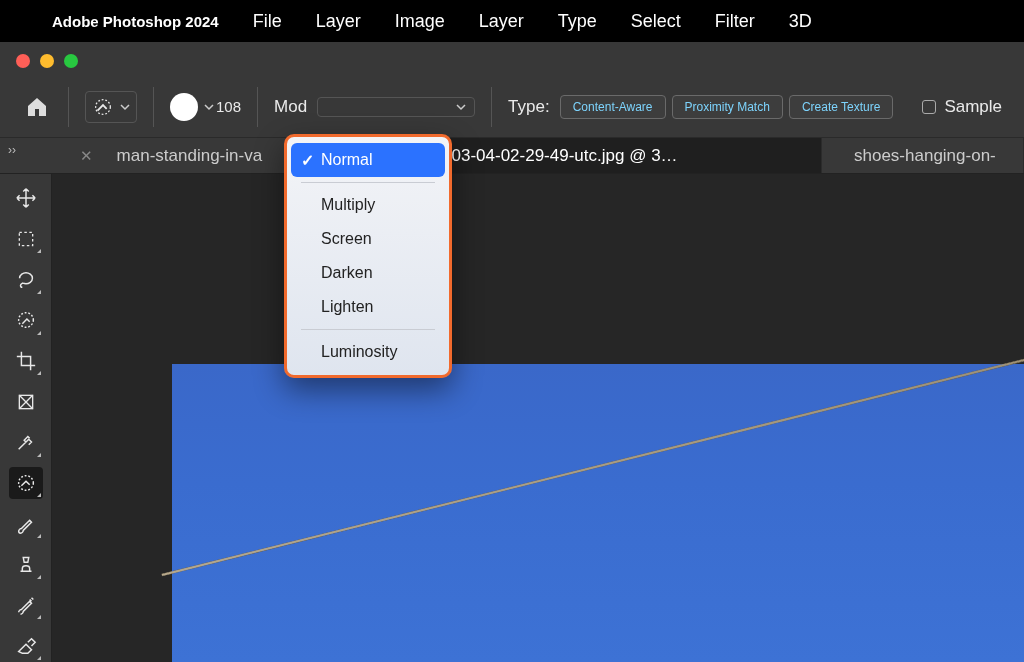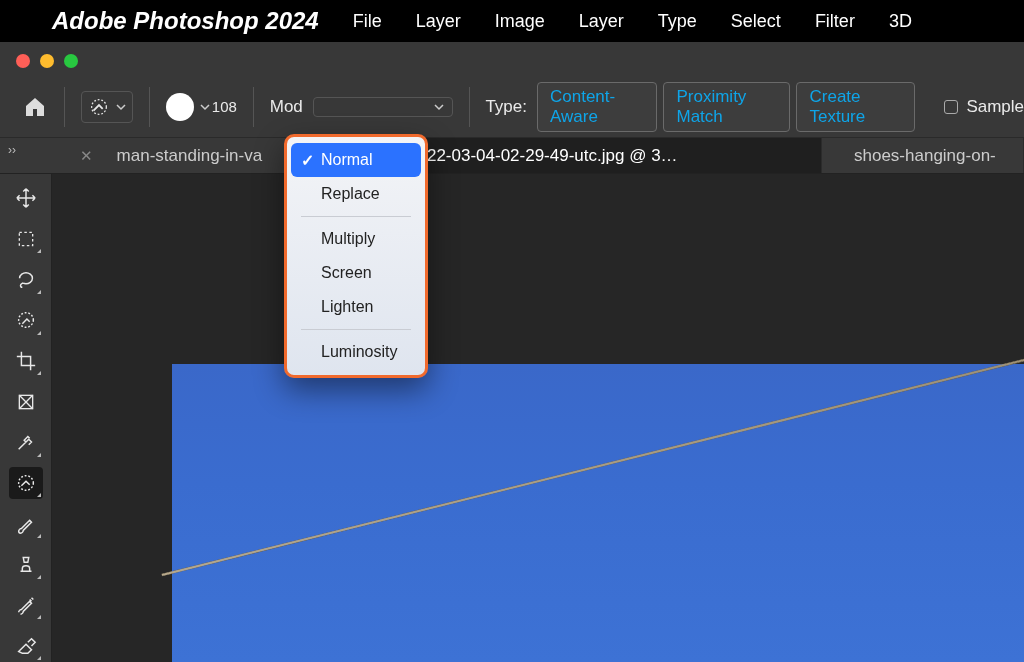--- a/index.html
+++ b/index.html
@@ -1,21 +1,21 @@
 <!DOCTYPE html>
 <html><head>
 <meta charset="utf-8">
 <style>
   * { box-sizing: border-box; margin: 0; padding: 0; font-family: -apple-system, "Helvetica Neue", Arial, sans-serif; }
   body { width: 1024px; height: 662px; background: #000; overflow: hidden; }
 
   
   .mac-menubar { height: 42px; background: #000; display: flex; align-items: center; padding: 0 18px; gap: 34px; color: #fff; font-size: 18px; }
   .mac-menubar .apple { font-size: 22px; }
-  .mac-menubar .appname { font-weight: 700; font-size: 24px; font-style: italic; }
+  .mac-menubar .appname { font-weight: 700; font-size: 15px; }
   .mac-menubar .menu-item { font-weight: 500; cursor: default; }
 
   
   .window { position: relative; }
   .traffic-lights { position: absolute; top: 12px; left: 16px; display: flex; gap: 10px; z-index: 5; }
   .traffic-lights span { width: 14px; height: 14px; border-radius: 50%; display: block; }
   .tl-red { background: #ff5f57; }
   .tl-yellow { background: #febc2e; }
   .tl-green { background: #28c840; }
 
@@ -30,27 +30,27 @@
   .tool-indicator .icon { width:22px; height:22px; }
   .chev { width:10px; height:10px; }
   .brush-group { display:flex; flex-direction:row; align-items:center; gap:2px; }
   .brush-row { display:flex; align-items:center; gap:6px; }
   .brush-dot { width:28px; height:28px; background:#fff; border-radius:50%; }
   .brush-size { font-size:15px; color:#eaeaea; }
   .opt-label { color:#eaeaea; }
   .mode-select { display:flex; align-items:center; gap:100px; border:1px solid #555; border-radius:4px; padding:4px 8px; position:relative; }
   .mode-caret { width:10px;height:10px; }
   .type-btns { display:flex; gap:6px; }
-  .type-btn { border:1px solid #6a6a6a; border-radius:4px; padding:4px 12px; color:#0ea5e9; background:#3d3d3d; font-size:17px; }
+  .type-btn { border:1px solid #6a6a6a; border-radius:4px; padding:4px 12px; color:#7dd3fc; background:#3d3d3d; font-size:12px; }
   .chk { display:flex; align-items:center; gap:8px; margin-left:10px;padding-left:9px;}
   .chk-box { width:14px;height:14px;border:1.5px solid #aaa;border-radius:3px;}
 
   
   .mode-dropdown {
-    position: absolute; top: 92px; left: 284px; width: 144px;
+    position: absolute; top: 92px; left: 284px; width: 168px;
     background: linear-gradient(180deg,#f3f4f7 0%, #dfe5ef 100%);
     border: 3px solid #f16a2d; border-radius: 10px; z-index: 50;
     padding: 6px 0;
     box-shadow: 0 12px 30px rgba(0,0,0,.45);
     color:#222; font-size:16px;
   }
   .mode-dropdown .row { padding: 8px 18px 8px 34px; position:relative; cursor:default;}
   .mode-dropdown .row.selected { background:#2b72ff; color:#fff; border-radius:6px; margin:0 4px; padding-left:30px;}
   .mode-dropdown .row.selected::before { content:"✓"; position:absolute; left:10px; top:8px; font-weight:600;}
   .mode-dropdown hr { border:none; border-top:1px solid #c9ccd3; margin:5px 14px; }
@@ -248,21 +248,21 @@
       <div class="sky">
         <div class="wire" style="left:-10px; top:210px; width:1000px; transform:rotate(-14deg);"></div>
         <div class="wire" style="left:300px; top:470px; width:800px; transform:rotate(-16deg);"></div>
 
       </div>
     </div>
   </div>
 
   <div class="mode-dropdown">
     <div class="row selected">Normal</div>
-    <div class="row">Replace</div>
     <hr>
     <div class="row">Multiply</div>
     <div class="row">Screen</div>
+    <div class="row">Darken</div>
     <div class="row">Lighten</div>
     <hr>
     <div class="row">Luminosity</div>
   </div>
 </div>
 
 </body></html>

